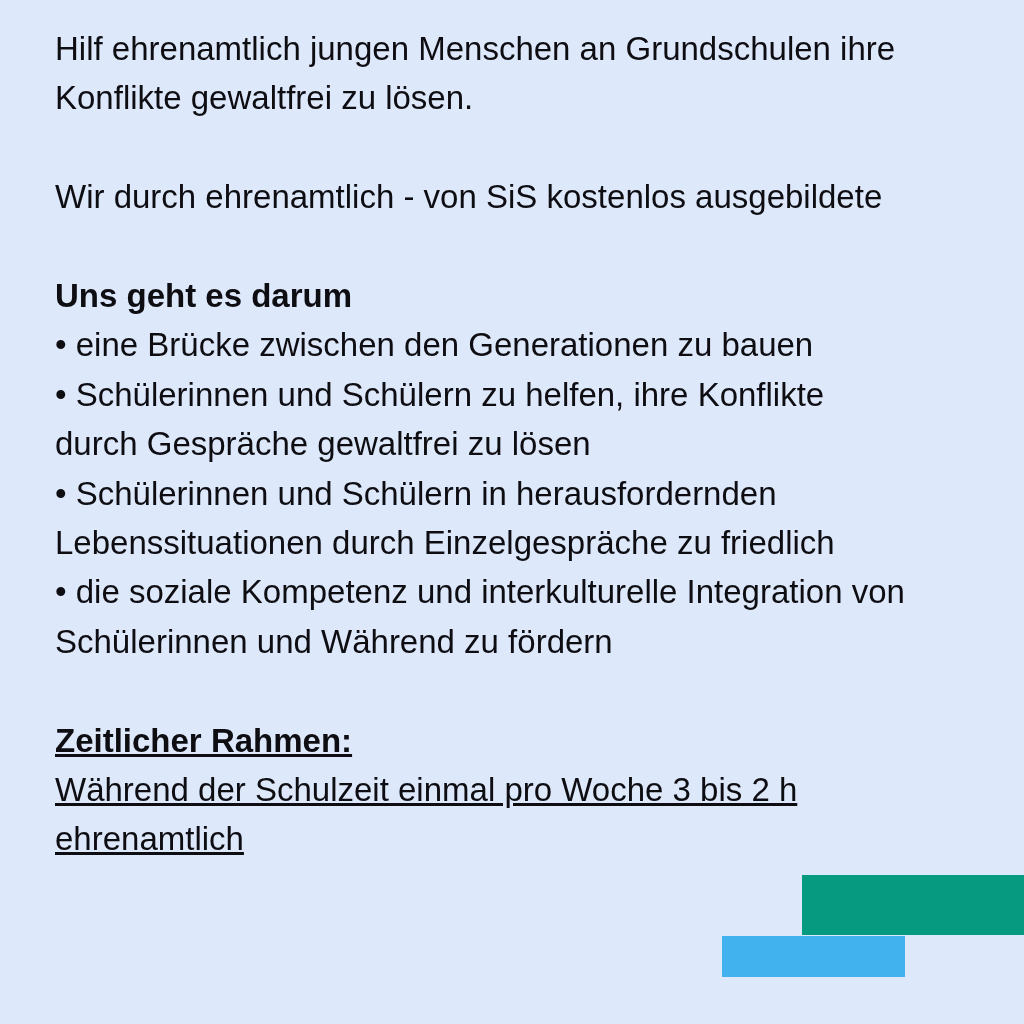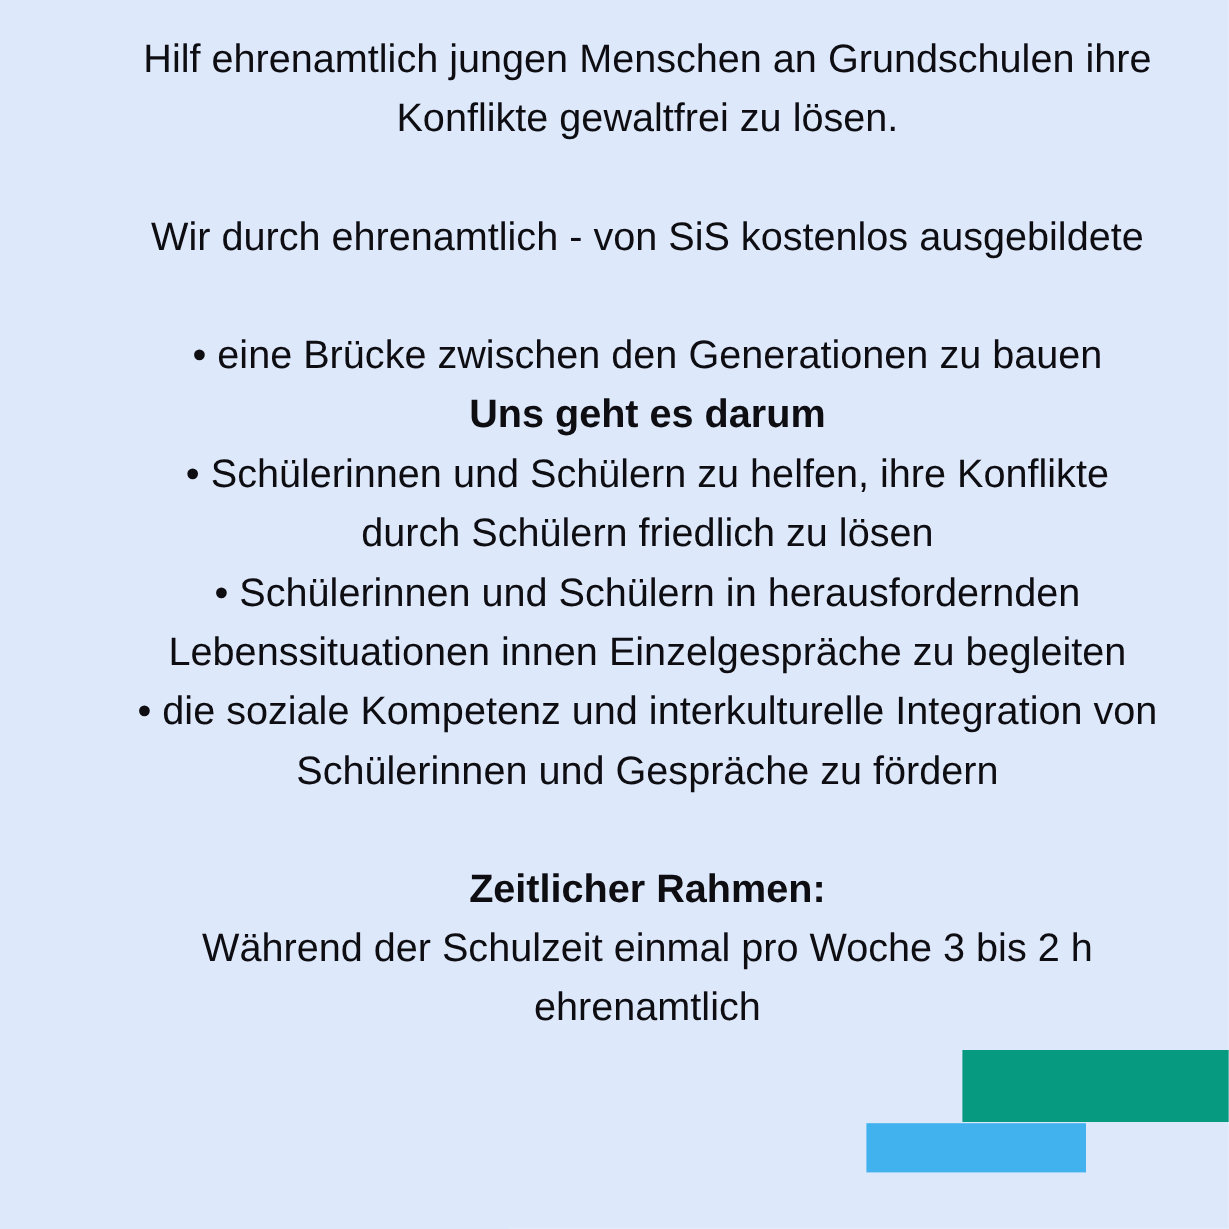--- a/index.html
+++ b/index.html
@@ -13,22 +13,22 @@
     background: #dee8fb;
     overflow: hidden;
   }
   .textblock {
     position: absolute;
     left: 55px; top: 24px; right: 0;
     color: #0d0d12;
     font-size: 33px;
     line-height: 49.4px;
   }
-  .para { margin: 0 0 49.4px 0; padding: 0; text-align: center; }
-  .para:last-child { margin-bottom: 12px; }
+  .para { margin: 0 0 49.4px 0; padding: 0; }
+  .para:last-child { margin-bottom: 12px; text-decoration: underline; }
   .line { display: block; white-space: pre; }
   .heading { font-weight: bold; }
   .bar { position: absolute; }
   .bar-green { top: 875px; right: 0; width: 222px; height: 60px; }
   .bar-blue  { top: 936px; left: 722px; width: 183px; height: 41px; }
 </style>
 </head>
 <body>
 
 <div class="canvas" style="background-color: rgb(222, 232, 251);">
@@ -38,28 +38,28 @@
     <p class="para">
       <span class="line">Hilf ehrenamtlich jungen Menschen an Grundschulen ihre</span>
       <span class="line">Konflikte gewaltfrei zu lösen.</span>
     </p>
 
     <p class="para">
       <span class="line">Wir durch ehrenamtlich - von SiS kostenlos ausgebildete</span>
     </p>
 
     <p class="para">
+      <span class="line heading">Uns geht es darum</span>
       <span class="line">• eine Brücke zwischen den Generationen zu bauen</span>
-      <span class="line heading">Uns geht es darum</span>
       <span class="line">• Schülerinnen und Schülern zu helfen, ihre Konflikte</span>
-      <span class="line">durch Schülern friedlich zu lösen</span>
+      <span class="line">durch Gespräche gewaltfrei zu lösen</span>
       <span class="line">• Schülerinnen und Schülern in herausfordernden</span>
-      <span class="line">Lebenssituationen innen Einzelgespräche zu begleiten</span>
+      <span class="line">Lebenssituationen durch Einzelgespräche zu friedlich</span>
       <span class="line">• die soziale Kompetenz und interkulturelle Integration von</span>
-      <span class="line">Schülerinnen und Gespräche zu fördern</span>
+      <span class="line">Schülerinnen und Während zu fördern</span>
     </p>
 
     <p class="para">
       <span class="line heading">Zeitlicher Rahmen:</span>
       <span class="line">Während der Schulzeit einmal pro Woche 3 bis 2 h</span>
       <span class="line">ehrenamtlich</span>
     </p>
 
   </div>
 

